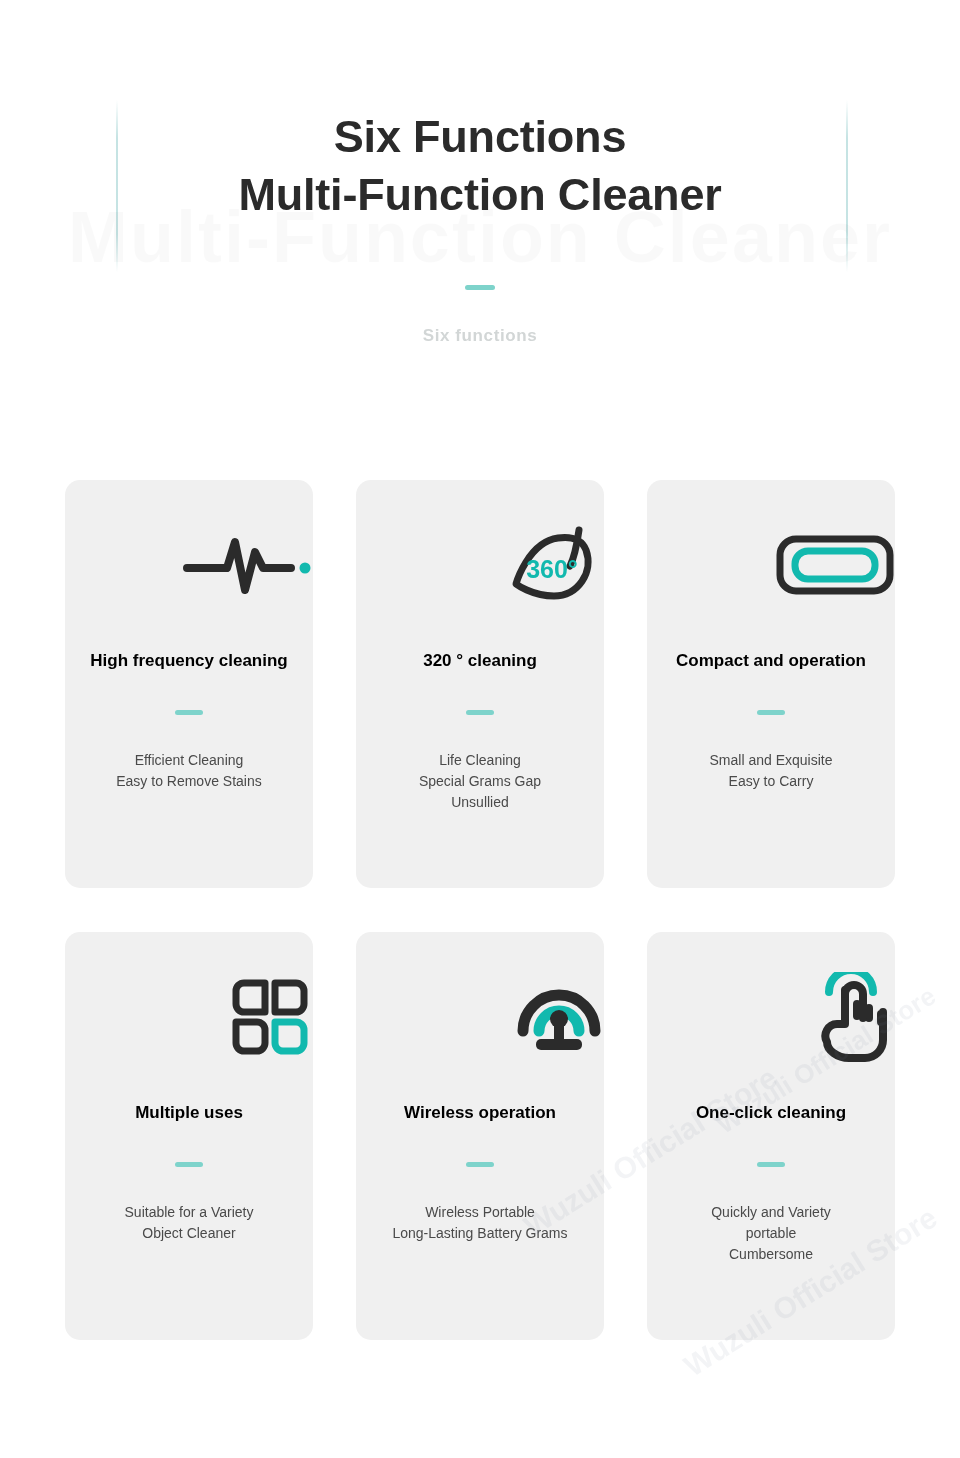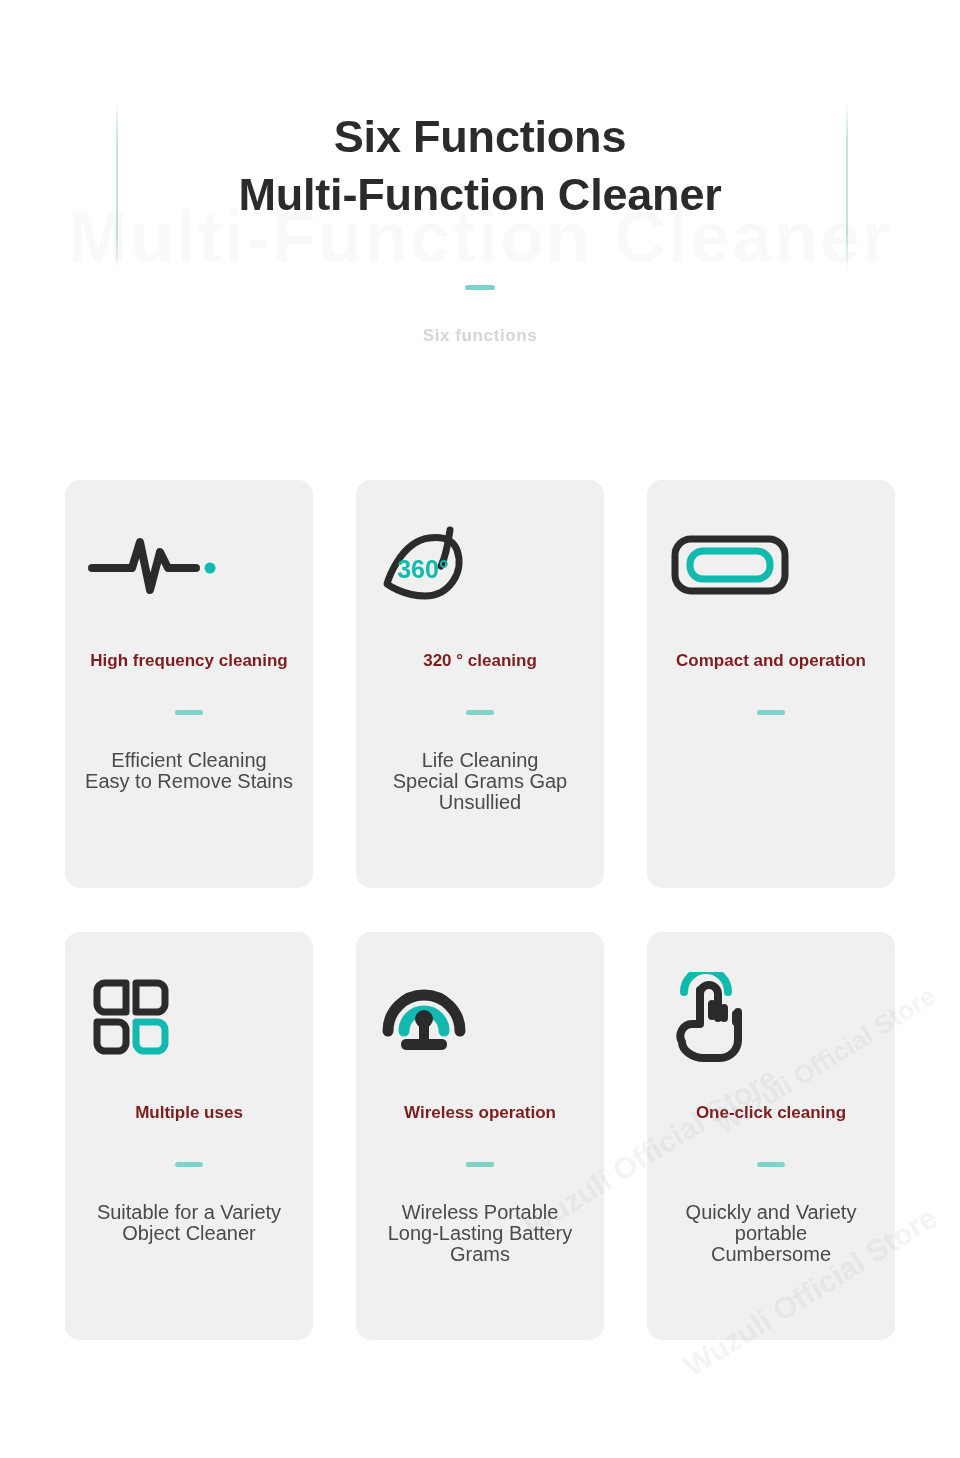--- a/index.html
+++ b/index.html
@@ -105,39 +105,38 @@
     background: #f0f0f0;
     border-radius: 15px;
     position: relative;
     text-align: center;
     overflow: hidden;
   }
   .card-icon {
     height: 170px;
     display: flex;
     align-items: center;
-    justify-content: flex-start;
-    margin-left: 23px;
+    justify-content: flex-end;
   }
   .card-title {
     font-size: 17px;
     font-weight: bold;
-    color: #7f1d1d;
+    color: #000000;
     line-height: 22px;
     padding: 0 8px;
   }
   .card-bar {
     width: 28px;
     height: 5px;
     border-radius: 3px;
     background: #7ed3cb;
     margin: 38px auto 35px auto;
   }
   .card-body {
-    font-size: 20px;
+    font-size: 14px;
     line-height: 21px;
     color: #4a4a4a;
     padding: 0 14px;
   }
   .card-body span { display: block; }
 
   
   .wm {
     position: absolute;
     font-size: 30px;
@@ -208,20 +207,24 @@
 
   <div class="card">
     <div class="card-icon">
       <svg width="120" height="62" viewBox="0 0 120 62">
         <rect x="5" y="5" width="110" height="52" rx="16" ry="16" fill="none" stroke="#2b2b2b" stroke-width="7"></rect>
         <rect x="20" y="17" width="80" height="28" rx="13" ry="13" fill="none" stroke="#12b9ae" stroke-width="7"></rect>
       </svg>
     </div>
     <div class="card-title">Compact and operation</div>
     <div class="card-bar"></div>
+    <div class="card-body">
+      <span>Small and Exquisite</span>
+      <span>Easy to Carry</span>
+    </div>
   </div>
 
   <div class="card">
     <div class="card-icon">
       <svg width="86" height="86" viewBox="0 0 86 86">
         <path d="M9 17 A8 8 0 0 1 17 9 L38 9 L38 38 L17 38 A8 8 0 0 1 9 30 Z" fill="none" stroke="#2b2b2b" stroke-width="7" stroke-linejoin="round"></path>
         <path d="M48 9 L69 9 A8 8 0 0 1 77 17 L77 30 A8 8 0 0 1 69 38 L48 38 Z" fill="none" stroke="#2b2b2b" stroke-width="7" stroke-linejoin="round"></path>
         <path d="M9 48 L30 48 A8 8 0 0 1 38 56 L38 69 A8 8 0 0 1 30 77 L17 77 A8 8 0 0 1 9 69 Z" fill="none" stroke="#2b2b2b" stroke-width="7" stroke-linejoin="round"></path>
         <path d="M48 48 L69 48 A8 8 0 0 1 77 56 L77 69 A8 8 0 0 1 69 77 L56 77 A8 8 0 0 1 48 69 Z" fill="none" stroke="#12b9ae" stroke-width="7" stroke-linejoin="round"></path>
       </svg>

